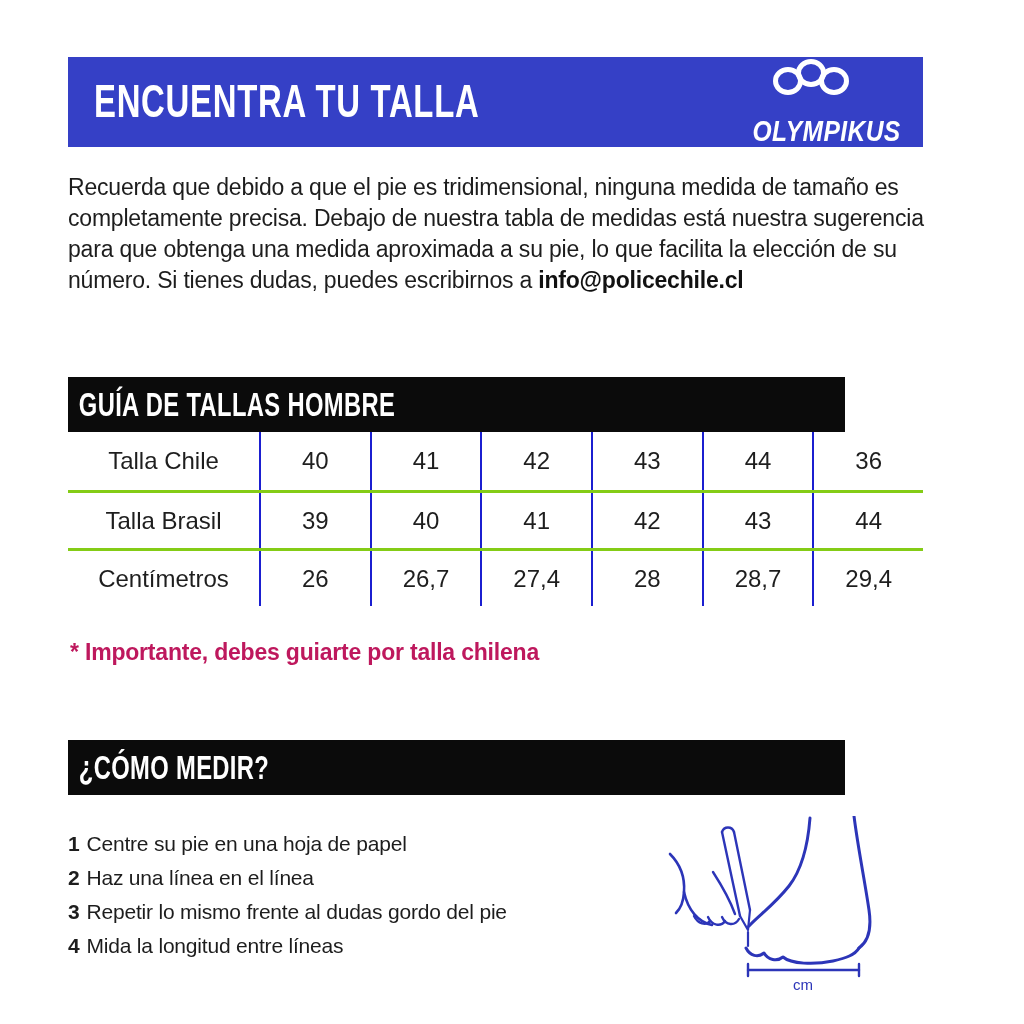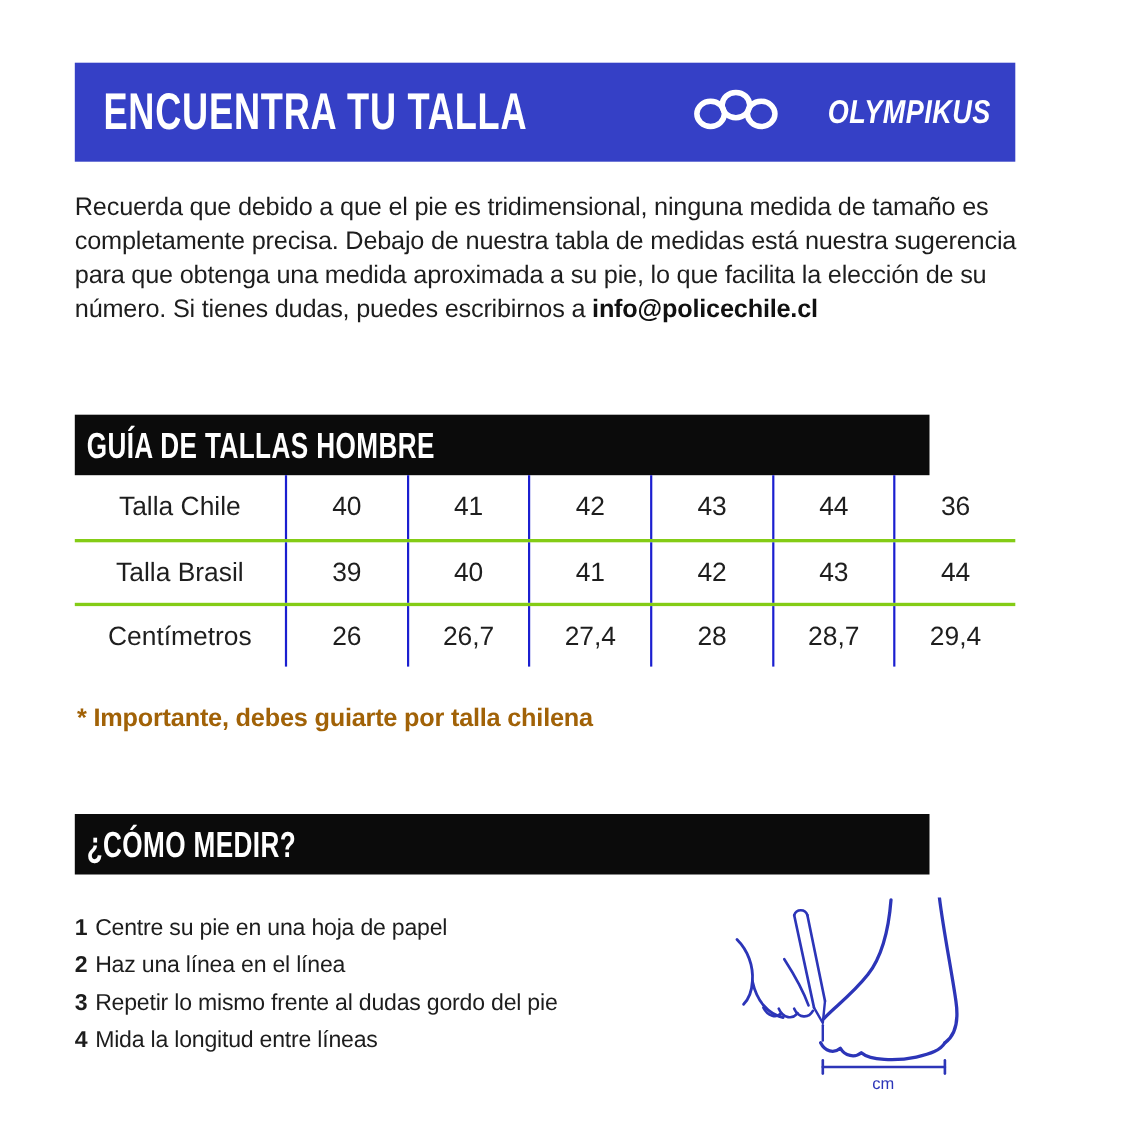--- a/index.html
+++ b/index.html
@@ -16,21 +16,21 @@
     background:#3540c6;
   }
   .hdr-title {
     position:absolute; left:26px; top:50%;
     transform:translateY(-52%) scaleX(0.70); transform-origin:left center;
     font-size:47px; font-weight:bold; color:#ffffff; white-space:nowrap;
     letter-spacing:1px;
   }
   .brand {
     position:absolute; right:22px; top:50%; transform:translateY(-50%);
-    display:flex; align-items:center; gap:12px;
+    display:flex; align-items:center; gap:12px;flex-direction:column;
   }
   .brand-name {
     font-size:30px; font-weight:bold; font-style:italic; color:#ffffff;
     transform:scaleX(0.82); transform-origin:right center; white-space:nowrap;
     letter-spacing:0.5px;
   }
 
   
   .intro {
     position:absolute; left:68px; top:172px; width:864px;
@@ -60,21 +60,21 @@
   .tcell {
     display:flex; align-items:center; justify-content:center;
     font-size:24px; color:#1e1e1e; height:100%;
   }
   .tcell-label { width:191px; }
   .tcell-val { flex:1; border-left:2px solid #1b1fd0; }
 
   
   .note {
     position:absolute; left:70px; top:639px;
-    font-size:23px; font-weight:bold; color:#a16207; letter-spacing:-0.2px;
+    font-size:23px; font-weight:bold; color:#be185d; letter-spacing:-0.2px;
   }
 
   
   .steps {
     position:absolute; left:68px; top:827px;
     font-size:21px; line-height:34px; letter-spacing:-0.2px;
   }
   .step-num { font-weight:bold; margin-right:7px; }
 
   

